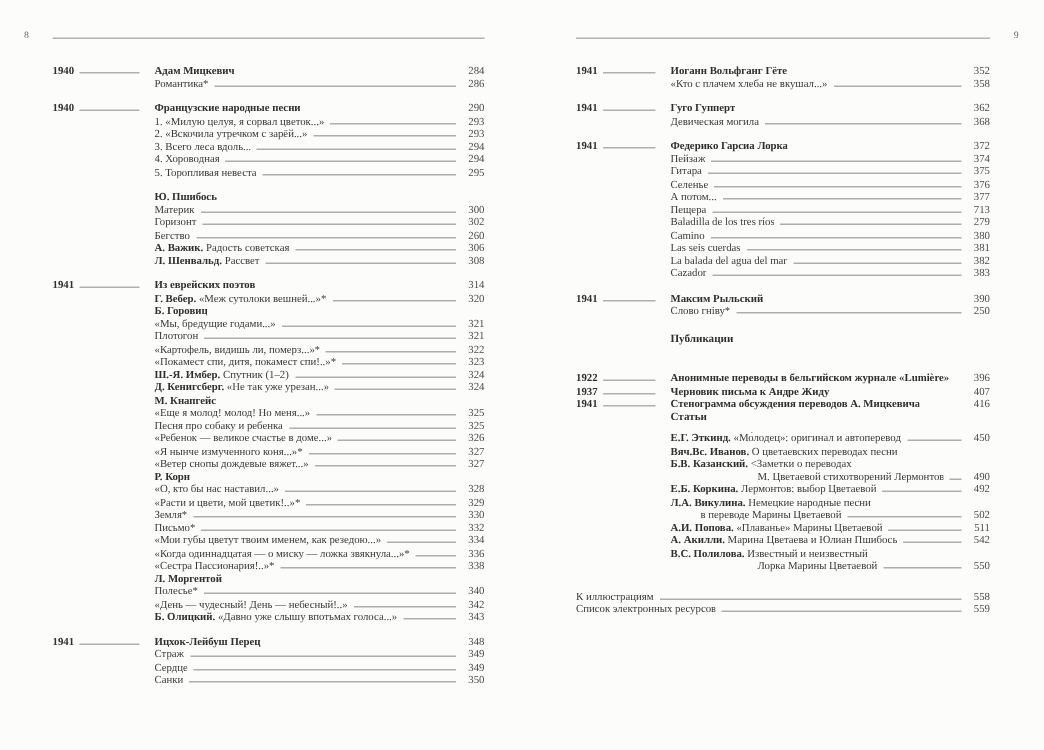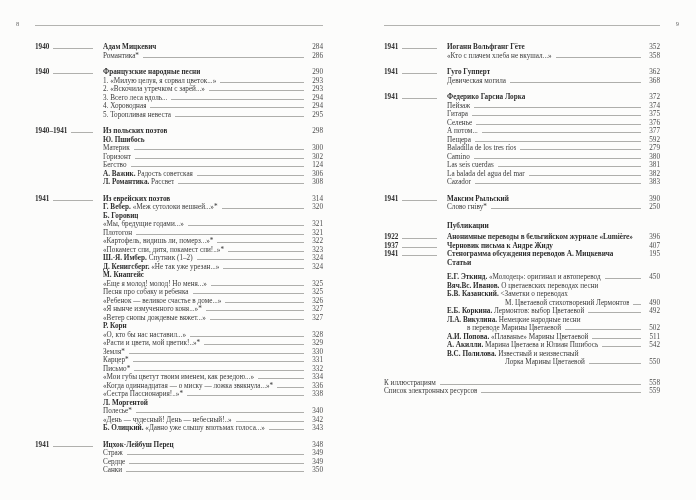--- a/index.html
+++ b/index.html
@@ -115,59 +115,50 @@
           </div>
           <div class="toc-row">
             <span class="year-col"></span>
             <span class="row-label">5. Торопливая невеста</span>
             <span class="leader"></span>
             <span class="pgnum">295</span>
           </div>
         </div>
         <div class="toc-block" style="margin-top: 8px;">
           <div class="toc-row">
-            <span class="year-col">
-              <span class="year-text">1940–1941</span>
-              <span class="year-rule"></span>
-            </span>
-            <span class="row-label"><span class="lbl-bold">Из польских поэтов</span></span>
-            <span class="spacer-flex"></span>
-            <span class="pgnum">298</span>
-          </div>
-          <div class="toc-row">
             <span class="year-col"></span>
             <span class="row-label"><span class="lbl-bold">Ю. Пшибось</span></span>
           </div>
           <div class="toc-row">
             <span class="year-col"></span>
             <span class="row-label">Материк</span>
             <span class="leader"></span>
             <span class="pgnum">300</span>
           </div>
           <div class="toc-row">
             <span class="year-col"></span>
             <span class="row-label">Горизонт</span>
             <span class="leader"></span>
             <span class="pgnum">302</span>
           </div>
           <div class="toc-row">
             <span class="year-col"></span>
             <span class="row-label">Бегство</span>
             <span class="leader"></span>
-            <span class="pgnum">124</span>
+            <span class="pgnum">260</span>
           </div>
           <div class="toc-row">
             <span class="year-col"></span>
             <span class="row-label"><span class="lbl-bold">А. Важик.</span> Радость советская</span>
             <span class="leader"></span>
             <span class="pgnum">306</span>
           </div>
           <div class="toc-row">
             <span class="year-col"></span>
-            <span class="row-label"><span class="lbl-bold">Л. Романтика.</span> Рассвет</span>
+            <span class="row-label"><span class="lbl-bold">Л. Шенвальд.</span> Рассвет</span>
             <span class="leader"></span>
             <span class="pgnum">308</span>
           </div>
         </div>
         <div class="toc-block" style="margin-top: 8px;">
           <div class="toc-row">
             <span class="year-col">
               <span class="year-text">1941</span>
               <span class="year-rule"></span>
             </span>
@@ -269,26 +260,20 @@
             <span class="year-col"></span>
             <span class="row-label">«Расти и цвети, мой цветик!..»*</span>
             <span class="leader"></span>
             <span class="pgnum">329</span>
           </div>
           <div class="toc-row">
             <span class="year-col"></span>
             <span class="row-label">Земля*</span>
             <span class="leader"></span>
             <span class="pgnum">330</span>
-          </div>
-          <div class="toc-row">
-            <span class="year-col"></span>
-            <span class="row-label">Карцер*</span>
-            <span class="leader"></span>
-            <span class="pgnum">331</span>
           </div>
           <div class="toc-row">
             <span class="year-col"></span>
             <span class="row-label">Письмо*</span>
             <span class="leader"></span>
             <span class="pgnum">332</span>
           </div>
           <div class="toc-row">
             <span class="year-col"></span>
             <span class="row-label">«Мои губы цветут твоим именем, как резедою...»</span>
@@ -433,21 +418,21 @@
           <div class="toc-row">
             <span class="year-col"></span>
             <span class="row-label">А потом...</span>
             <span class="leader"></span>
             <span class="pgnum">377</span>
           </div>
           <div class="toc-row">
             <span class="year-col"></span>
             <span class="row-label">Пещера</span>
             <span class="leader"></span>
-            <span class="pgnum">592</span>
+            <span class="pgnum">713</span>
           </div>
           <div class="toc-row">
             <span class="year-col"></span>
             <span class="row-label">Baladilla de los tres ríos</span>
             <span class="leader"></span>
             <span class="pgnum">279</span>
           </div>
           <div class="toc-row">
             <span class="year-col"></span>
             <span class="row-label">Camino</span>
@@ -484,21 +469,21 @@
             <span class="pgnum">390</span>
           </div>
           <div class="toc-row">
             <span class="year-col"></span>
             <span class="row-label">Слово гніву*</span>
             <span class="leader"></span>
             <span class="pgnum">250</span>
           </div>
         </div>
         <div class="toc-heading" style="margin-top: 10px;">Публикации</div>
-        <div class="toc-block" style="margin-top: 3px;">
+        <div class="toc-block" style="margin-top: 18px;">
           <div class="toc-row">
             <span class="year-col">
               <span class="year-text">1922</span>
               <span class="year-rule"></span>
             </span>
             <span class="row-label"><span class="lbl-bold">Анонимные переводы в бельгийском журнале «Lumière»</span></span>
             <span class="spacer-flex"></span>
             <span class="pgnum">396</span>
           </div>
           <div class="toc-row">
@@ -510,21 +495,21 @@
             <span class="spacer-flex"></span>
             <span class="pgnum">407</span>
           </div>
           <div class="toc-row">
             <span class="year-col">
               <span class="year-text">1941</span>
               <span class="year-rule"></span>
             </span>
             <span class="row-label"><span class="lbl-bold">Стенограмма обсуждения переводов А. Мицкевича</span></span>
             <span class="spacer-flex"></span>
-            <span class="pgnum">195</span>
+            <span class="pgnum">416</span>
           </div>
         </div>
         <div class="toc-heading" style="">Статьи</div>
         <div class="toc-block" style="margin-top: 6px;">
           <div class="toc-row">
             <span class="year-col"></span>
             <span class="row-label"><span class="lbl-bold">Е.Г. Эткинд.</span> «Мо́лодец»: оригинал и автоперевод</span>
             <span class="leader"></span>
             <span class="pgnum">450</span>
           </div>

